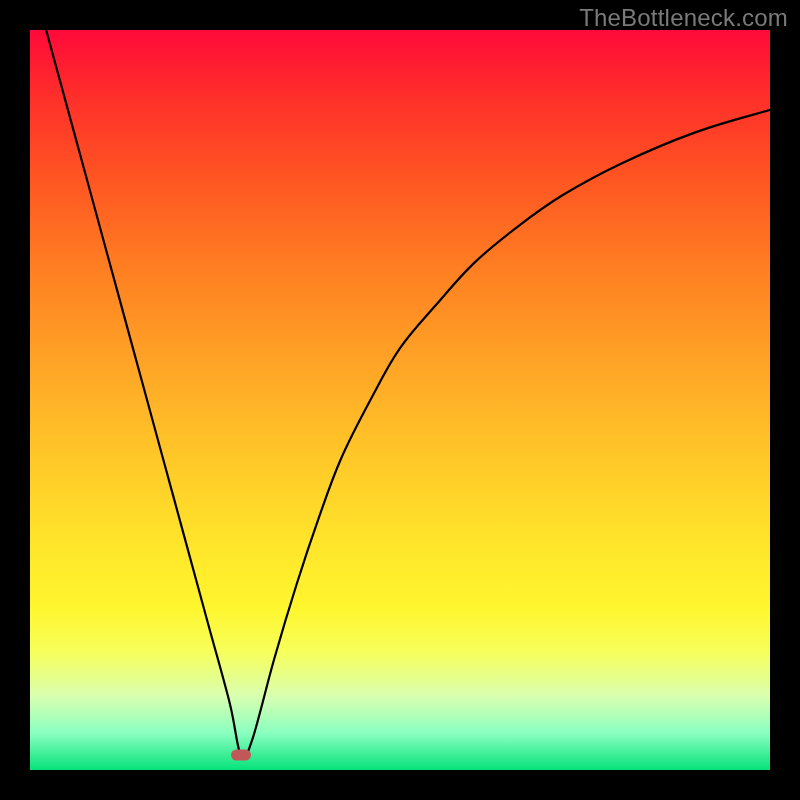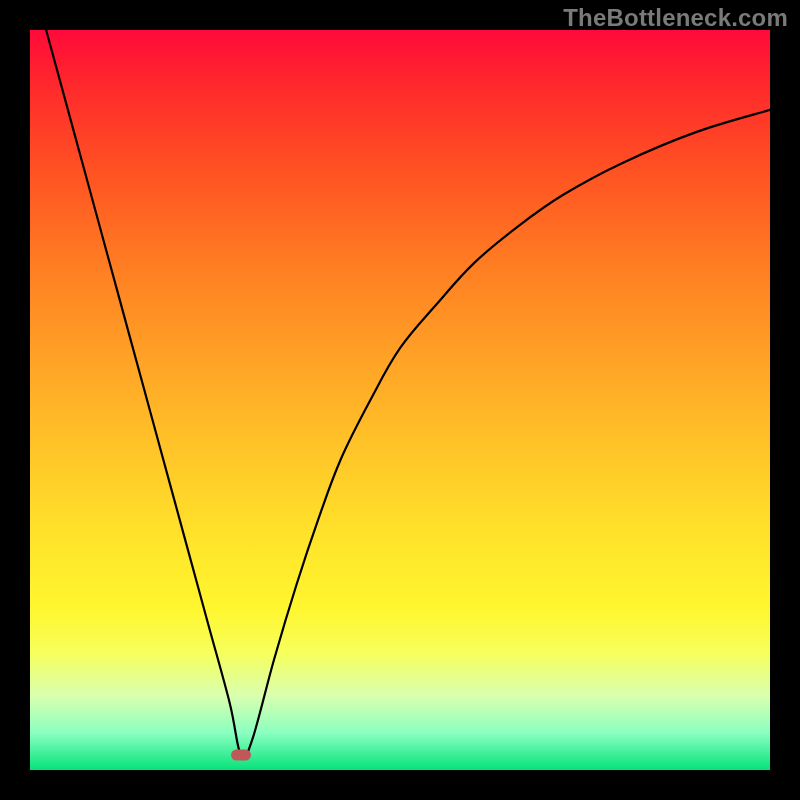--- a/index.html
+++ b/index.html
@@ -39,21 +39,21 @@
       #8affc0 95%,
       #06e27a 100%
     );
   }
   .watermark {
     position: absolute;
     top: 4px;
     right: 12px;
     color: #7a7a7a;
     font-size: 24px;
-    font-weight: 700;
+    font-weight: 400;
     letter-spacing: 0.2px;
     user-select: none;
   }
   svg.curve {
     position: absolute;
     top: 0;
     left: 0;
     width: 740px;
     height: 740px;
   }

